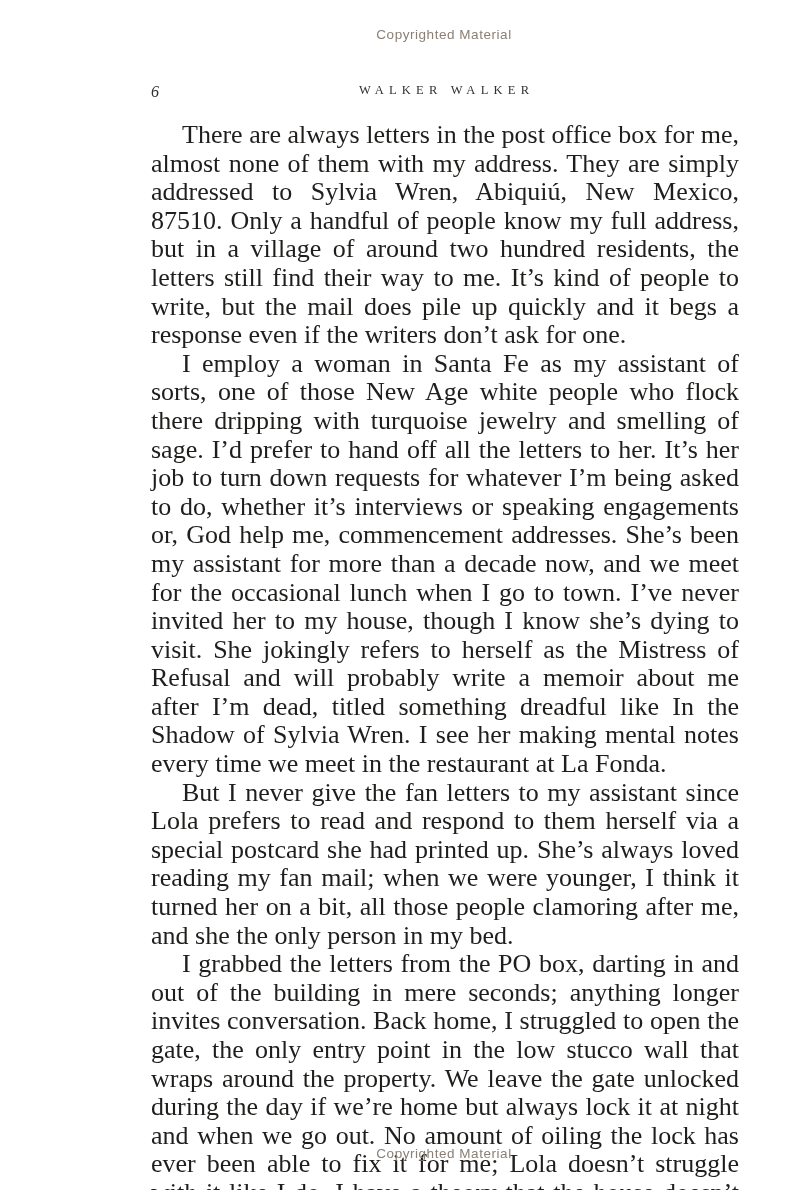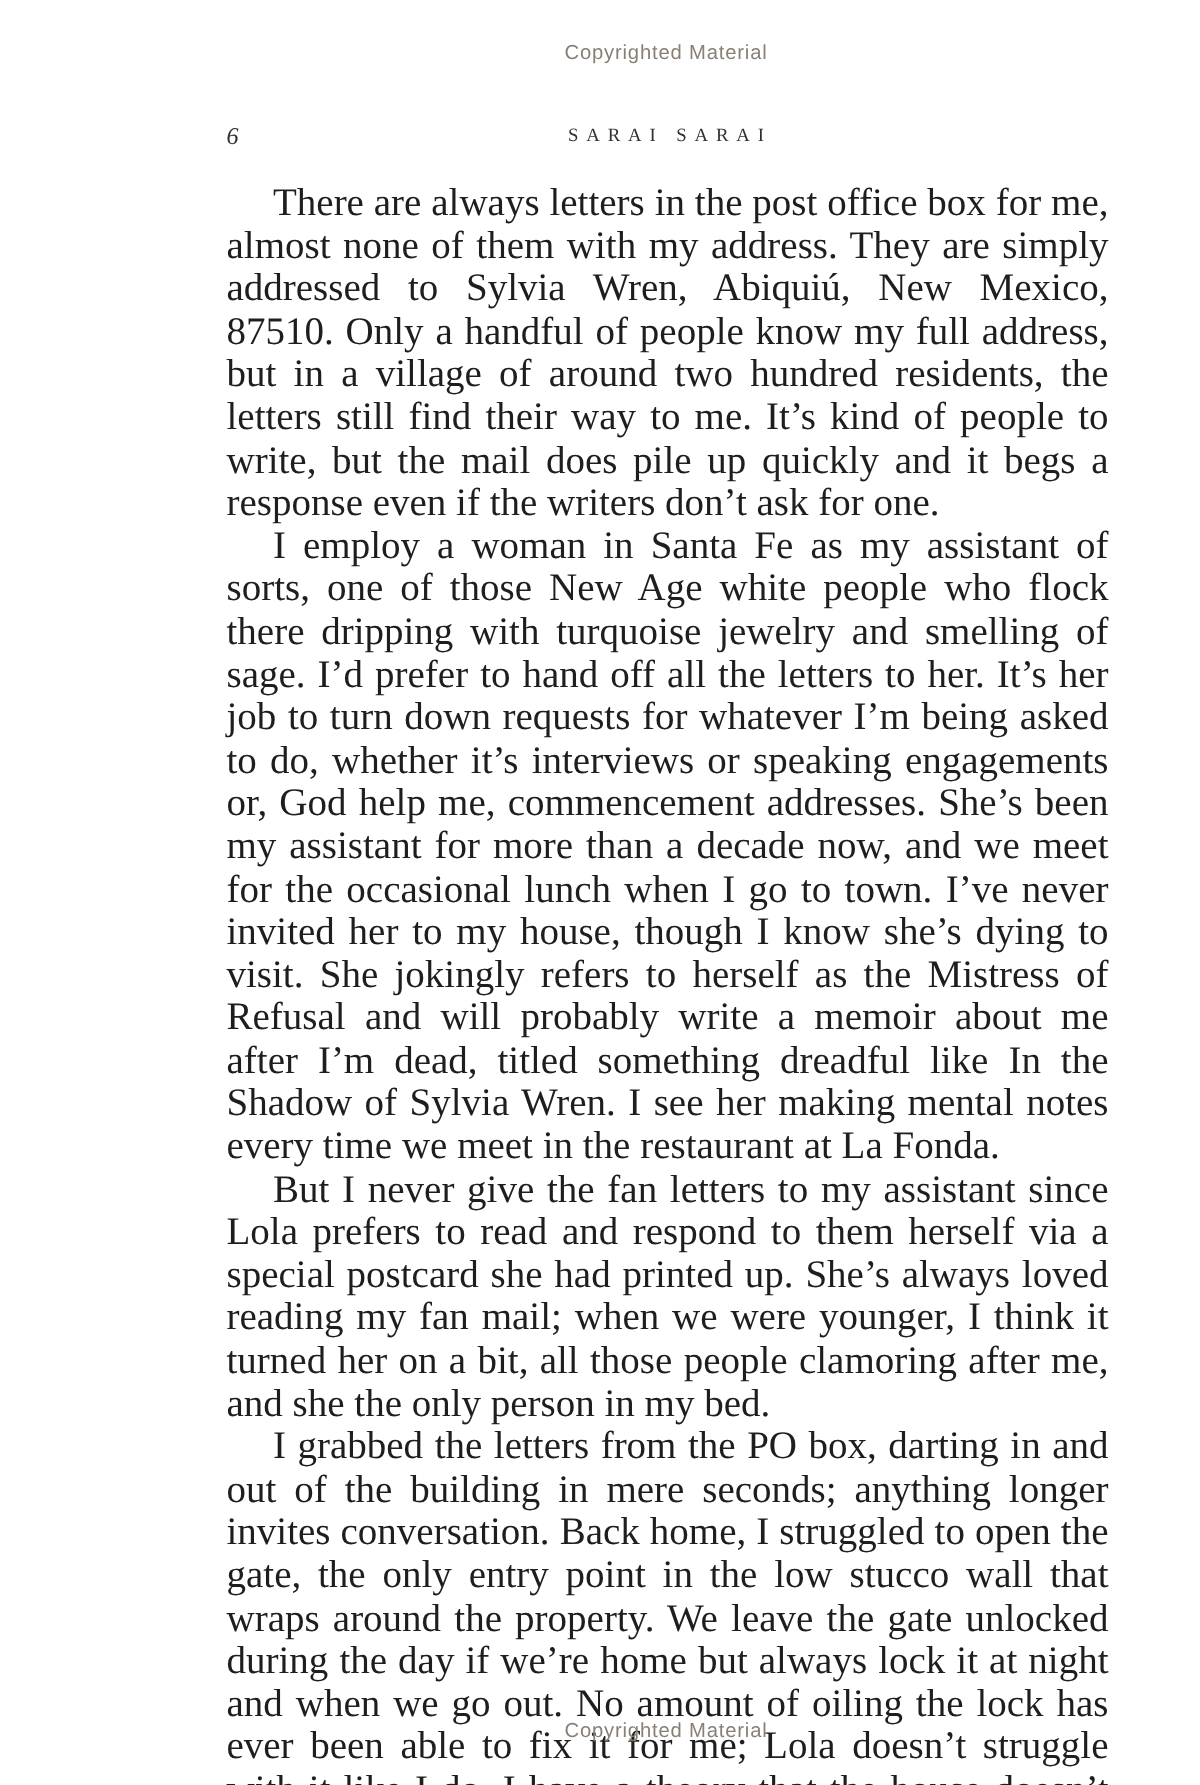--- a/index.html
+++ b/index.html
@@ -68,21 +68,21 @@
 </style>
 </head>
 <body>
 
 <div class="page">
 
   <div class="notice notice-top">Copyrighted Material</div>
 
   <div class="page-header">
     <span class="page-number">6</span>
-    <div class="running-header">SARAI SARAI</div>
+    <div class="running-header">WALKER WALKER</div>
   </div>
 
   <div class="body-text">
     <p>There are always letters in the post office box for me, almost none of them with my address. They are simply addressed to Sylvia Wren, Abiquiú, New Mexico, 87510. Only a handful of people know my full address, but in a village of around two hundred residents, the letters still find their way to me. It’s kind of people to write, but the mail does pile up quickly and it begs a response even if the writers don’t ask for one.</p>
     <p><span>I employ a woman in Santa Fe as my assistant of sorts, one of those New Age white people who flock there dripping with turquoise jewelry and smelling of sage. I’d prefer to hand off all the letters to her. It’s her job to turn down requests for whatever I’m being asked to do, whether it’s interviews or speaking engagements or, God help me, commencement addresses. She’s been my assistant for more than a decade now, and we meet for the occasional lunch when I go to town. I’ve never invited her to my house, though I know she’s dying to visit. She jokingly refers to herself as the Mistress of Refusal and will probably write a memoir about me after I’m dead, titled something dreadful like </span><span class="italic">In the Shadow of Sylvia Wren</span><span>. I see her making mental notes every time we meet in the restaurant at La Fonda.</span></p>
     <p>But I never give the fan letters to my assistant since Lola prefers to read and respond to them herself via a special postcard she had printed up. She’s always loved reading my fan mail; when we were younger, I think it turned her on a bit, all those people clamoring after me, and she the only person in my bed.</p>
     <p>I grabbed the letters from the PO box, darting in and out of the building in mere seconds; anything longer invites conversation. Back home, I struggled to open the gate, the only entry point in the low stucco wall that wraps around the property. We leave the gate unlocked during the day if we’re home but always lock it at night and when we go out. No amount of oiling the lock has ever been able to fix it for me; Lola doesn’t struggle with it like I do. I have a theory that the house doesn’t like me to leave it, that when I do it punishes me, makes me fight for reentry. We are bound, the house and I, as much as any pair of lovers. I’ve lived and worked for decades inside its walls. Someday I’ll die in them too.</p>
   </div>
 
   <div class="notice notice-bottom">Copyrighted Material</div>

